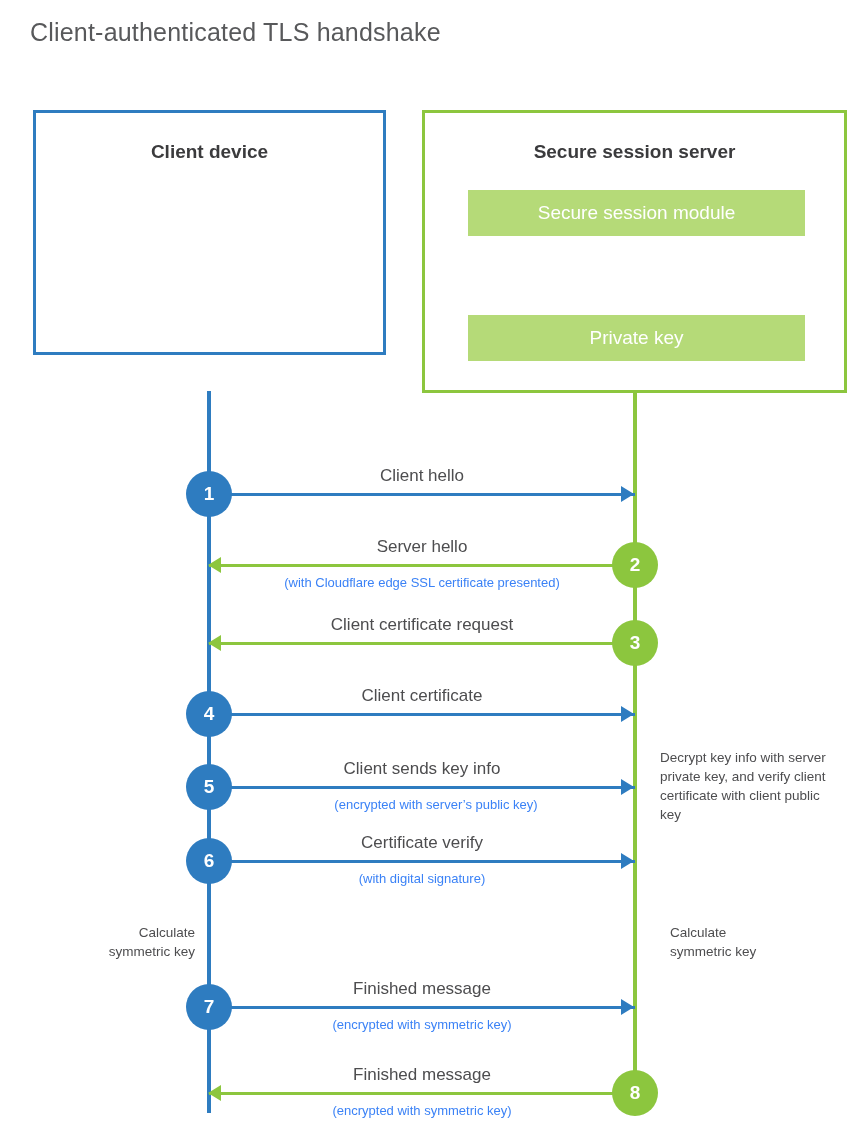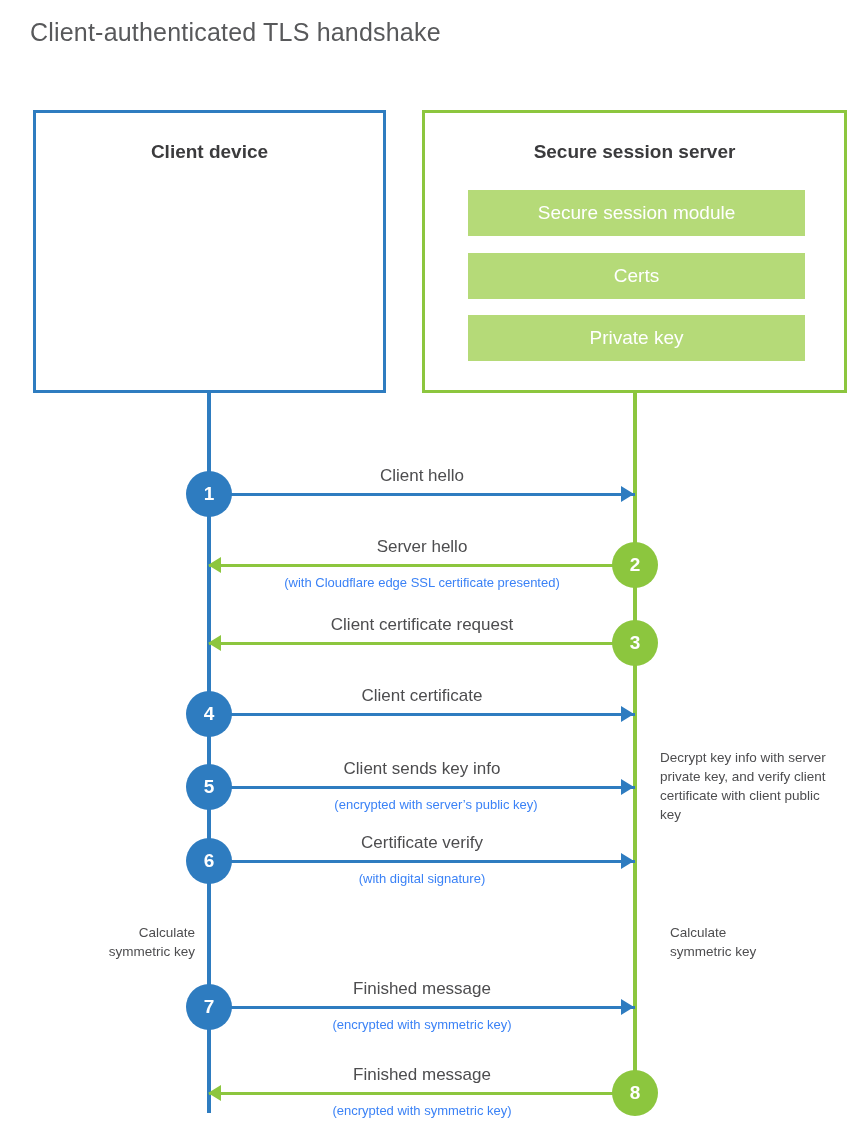--- a/index.html
+++ b/index.html
@@ -35,21 +35,21 @@
   
   .party-box {
     position: absolute;
     box-sizing: border-box;
     background: #ffffff;
   }
   #client-box {
     left: 33px;
     top: 110px;
     width: 353px;
-    height: 283px;
+    height: 245px;
     border: 3px solid #2E7CC0;
   }
   #server-box {
     left: 422px;
     top: 110px;
     width: 425px;
     height: 283px;
     border: 3px solid #8CC63E;
   }
   .party-title {
@@ -198,21 +198,20 @@
 
   <div id="page-title">Client-authenticated TLS handshake</div>
 
   <div id="client-box" class="party-box">
     <div class="party-title">Client device</div>
   </div>
 
   <div id="server-box" class="party-box">
     <div class="party-title">Secure session server</div>
     <div id="server-bar-0" class="server-bar">Secure session module</div>
-    <div id="server-bar-1" class="server-bar">Certs</div>
     <div id="server-bar-2" class="server-bar">Private key</div>
   </div>
 
   <div id="client-lifeline" class="lifeline"></div>
   <div id="server-lifeline" class="lifeline"></div>
 
   <div id="sequence-layer">
       <div class="arrow-line to-right" style="left: 209px; top: 492.5px; width: 426px;"></div>
       <div class="arrow-head to-right" style="top: 486px; left: 621px;"></div>
       <div class="step-circle client" style="top: 471px;">1</div>

